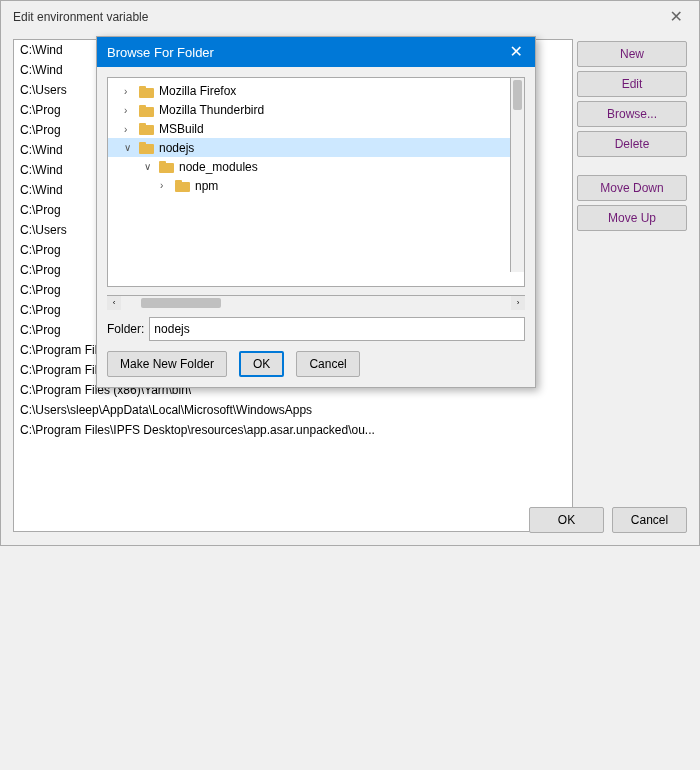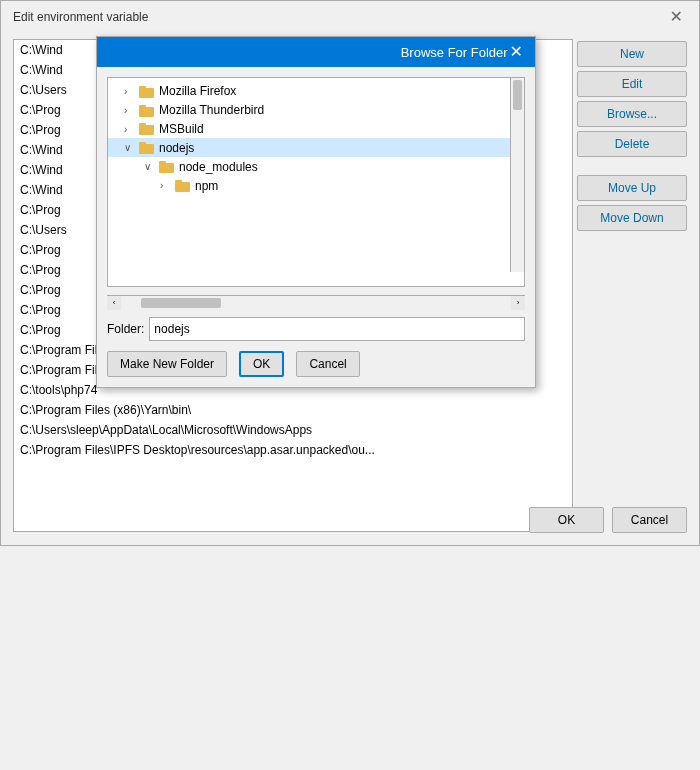--- a/index.html
+++ b/index.html
@@ -84,21 +84,21 @@
     }
 
     .action-btn {
       width: 110px;
       height: 26px;
       background: #e1e1e1;
       border: 1px solid #adadad;
       border-radius: 2px;
       cursor: pointer;
       font-size: 12px;
-      color: #0369a1;
+      color: #701a75;
       text-align: center;
     }
 
     .btn-spacer {
       height: 10px;
     }
 
     
     .bottom-bar {
       position: absolute;
@@ -130,21 +130,21 @@
       box-shadow: 3px 3px 8px rgba(0,0,0,0.3);
       z-index: 10;
     }
 
     .browse-title-bar {
       background: #0078d7;
       color: #fff;
       padding: 7px 10px;
       display: flex;
       align-items: center;
-      justify-content: flex-end;
+      justify-content: space-between;
     }
 
     .browse-title-text {
       font-size: 13px;
       font-weight: normal;
     }
 
     .browse-close-btn {
       background: none;
       border: none;
@@ -317,34 +317,33 @@
         <div class="list-item">C:\Wind</div>
         <div class="list-item">C:\Prog</div>
         <div class="list-item">C:\Users</div>
         <div class="list-item">C:\Prog</div>
         <div class="list-item">C:\Prog</div>
         <div class="list-item">C:\Prog</div>
         <div class="list-item">C:\Prog</div>
         <div class="list-item">C:\Prog</div>
         <div class="list-item">C:\Program Files\PuTTY\</div>
         <div class="list-item">C:\Program Files\PowerShell\6</div>
-        <div class="list-item">C:\tools\php74</div>
         <div class="list-item">C:\Program Files (x86)\Yarn\bin\</div>
         <div class="list-item">C:\Users\sleep\AppData\Local\Microsoft\WindowsApps</div>
         <div class="list-item">C:\Program Files\IPFS Desktop\resources\app.asar.unpacked\ou...</div>
       </div>
 
     <div class="right-panel">
       <button class="action-btn">New</button>
       <button class="action-btn">Edit</button>
       <button class="action-btn">Browse...</button>
       <button class="action-btn">Delete</button>
       <div class="btn-spacer"></div>
+      <button class="action-btn">Move Down</button>
       <button class="action-btn">Move Up</button>
-      <button class="action-btn">Move Down</button>
       <div class="btn-spacer"></div>
     </div>
 
   </div>
 
   <div class="bottom-bar">
     <button class="bottom-btn">OK</button>
     <button class="bottom-btn">Cancel</button>
   </div>
 

